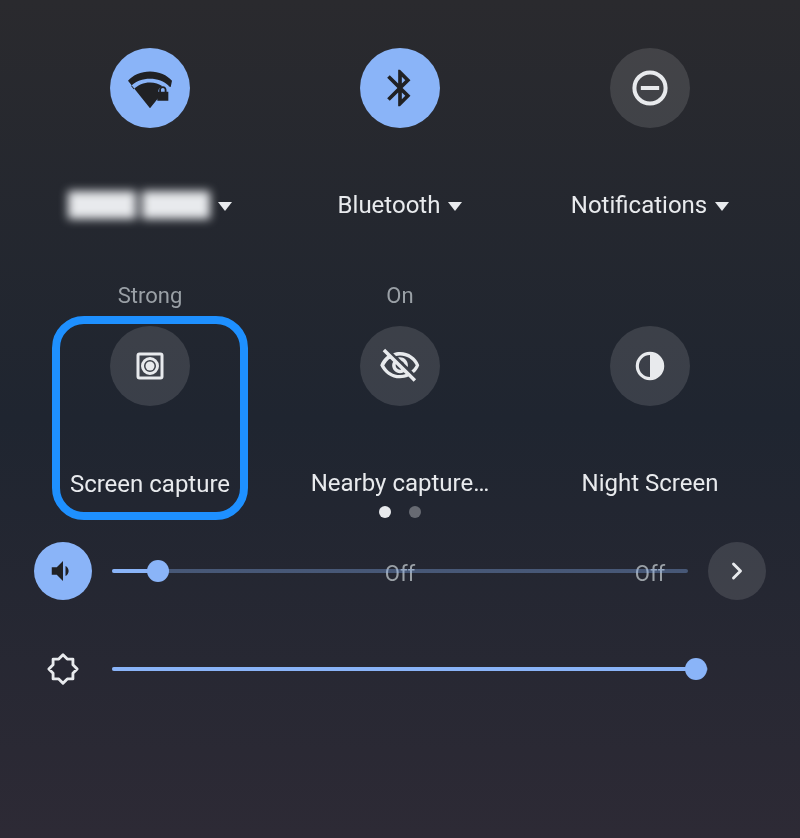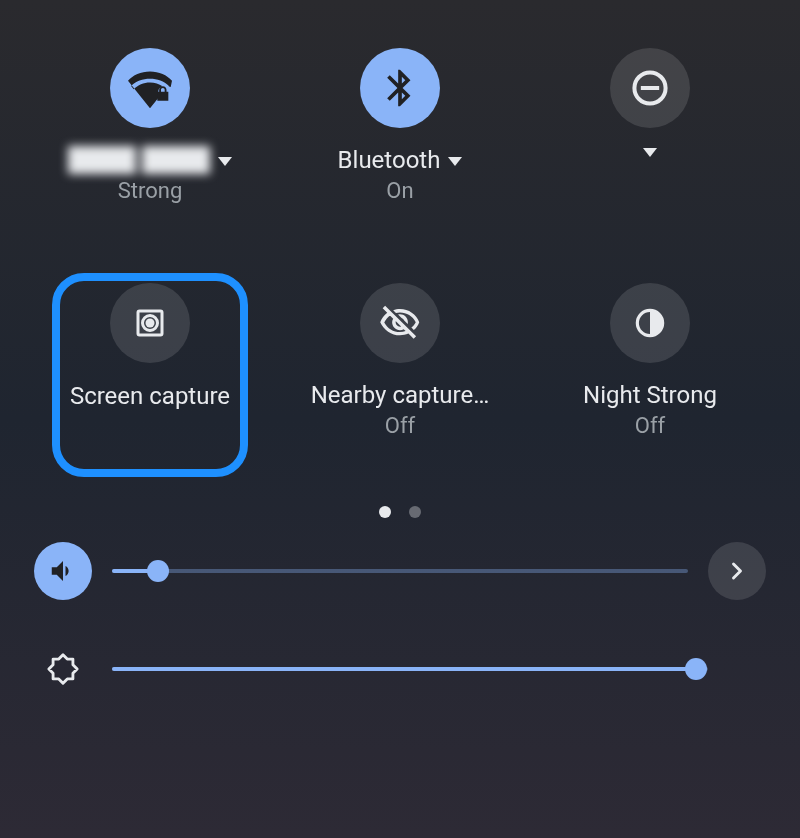--- a/index.html
+++ b/index.html
@@ -19,20 +19,21 @@
     gap: 10px 10px;
     height: 460px;
   }
   .tile {
     display: flex;
     flex-direction: column;
     align-items: center;
     justify-content: flex-start;
     padding-top: 8px;
     position: relative;
+    gap: 45px;
   }
   .tile-highlight {
     position: absolute;
     top: -2px;
     left: 22px;
     width: 196px;
     height: 204px;
     border: 8px solid #1e90ff;
     border-radius: 32px;
     pointer-events: none;
@@ -65,21 +66,21 @@
   }
   .tile-label-multi {
     font-size: 24px;
     color: #e8eaed;
     text-align: left;
     line-height: 1.25;
   }
   .tile-sub {
     font-size: 22px;
     color: #9aa0a6;
-    margin-top: 4px;
+    margin-top: 19px;
     text-align: center;
   }
   .caret {
     width: 0; height: 0;
     border-left: 7px solid transparent;
     border-right: 7px solid transparent;
     border-top: 9px solid #e8eaed;
     margin-top: 2px;
   }
   .blurred {
@@ -179,20 +180,21 @@
   </div>
 
   <div class="tile">
     <div class="icon-circle icon-inactive">
       <svg width="44" height="44" viewBox="0 0 24 24" fill="none" stroke="#e8eaed" stroke-width="2.2">
         <circle cx="12" cy="12" r="8.5"></circle>
         <line x1="7" y1="12" x2="17" y2="12"></line>
       </svg>
     </div>
     <div class="tile-label-row">
+      <span class="tile-label">Notifications</span>
       <span class="caret"></span>
     </div>
   </div>
 
   <div class="tile">
     <div class="tile-highlight"></div>
     <div class="icon-circle icon-inactive">
       <svg width="36" height="36" viewBox="0 0 24 24" fill="none" stroke="#e8eaed" stroke-width="2">
         <rect x="4" y="4" width="16" height="16" rx="1"></rect>
         <circle cx="12" cy="12" r="3" fill="#e8eaed" stroke="none"></circle>
@@ -216,21 +218,21 @@
     <div class="tile-sub">Off</div>
   </div>
 
   <div class="tile">
     <div class="icon-circle icon-inactive">
       <svg width="38" height="38" viewBox="0 0 24 24" fill="#e8eaed">
         <path d="M12 3a9 9 0 1 0 0 18 9 9 0 0 0 0-18zm0 16a7 7 0 0 1 0-14v14z"></path>
       </svg>
     </div>
     <div class="tile-label-row">
-      <span class="tile-label">Night Strong</span>
+      <span class="tile-label">Night Screen</span>
     </div>
     <div class="tile-sub">Off</div>
   </div>
 
 </div>
 
 <div class="pager">
   <div class="dot dot-active"></div>
   <div class="dot dot-inactive"></div>
 </div>

